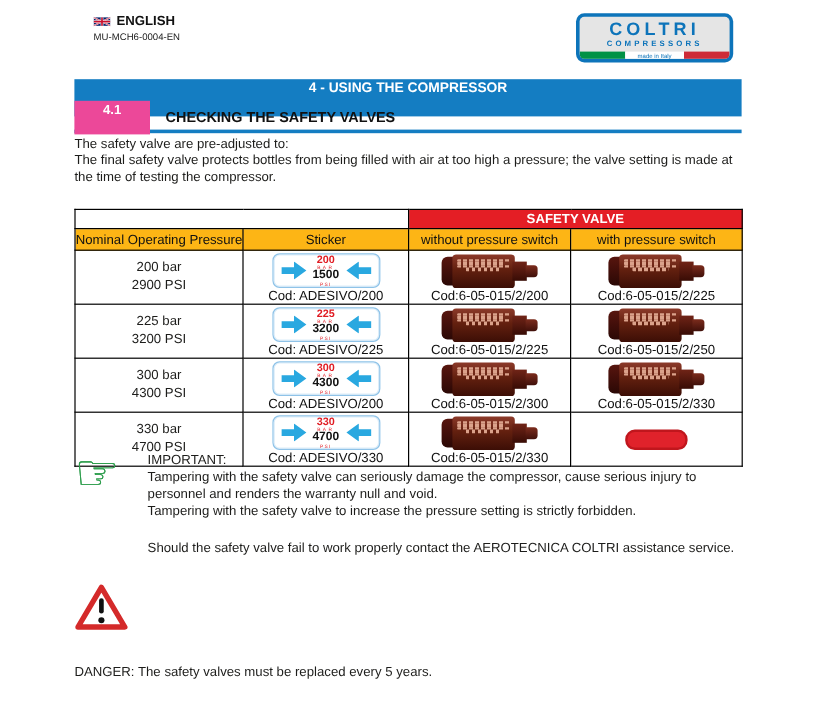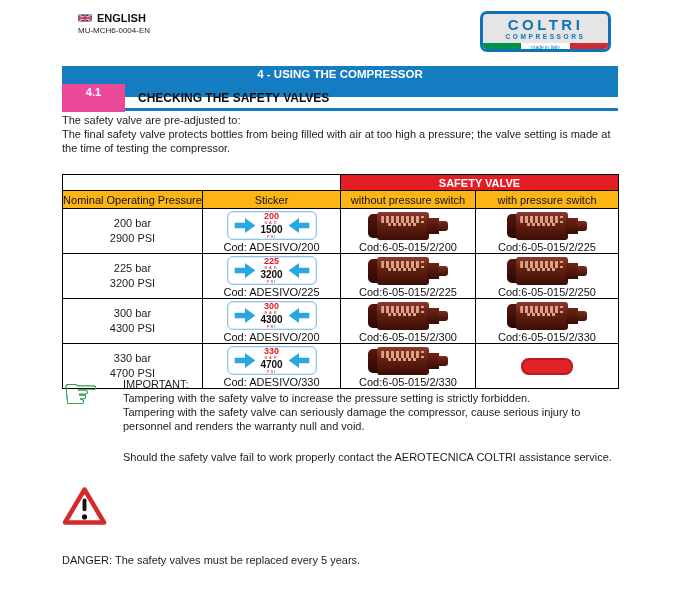--- a/index.html
+++ b/index.html
@@ -356,22 +356,22 @@
       </td>
     </tr>
     </tbody>
   </table>
 </div>
 
 <div class="abs important">
   <div class="hand-icon">☞</div>
   <div class="imp-text">
     <div class="imp-title">IMPORTANT:</div>
+    <div>Tampering with the safety valve can seriously damage the compressor, cause serious injury to personnel and renders the warranty null and void.</div>
     <div>Tampering with the safety valve to increase the pressure setting is strictly forbidden.</div>
-    <div>Tampering with the safety valve can seriously damage the compressor, cause serious injury to personnel and renders the warranty null and void.</div>
     <div class="imp-followup">Should the safety valve fail to work properly contact the AEROTECNICA COLTRI assistance service.</div>
   </div>
 </div>
 
 <div class="abs danger">
   <svg class="tri-icon" viewBox="0 0 60 54" width="45" height="44">
     <path d="M30 5 L56 49 L4 49 Z" fill="#ffffff" stroke="#d42a2a" stroke-width="6" stroke-linejoin="round"></path>
     <rect x="27.4" y="17" width="5.2" height="17" rx="2.6" fill="#111"></rect>
     <circle cx="30" cy="41.5" r="3.4" fill="#111"></circle>
   </svg>

